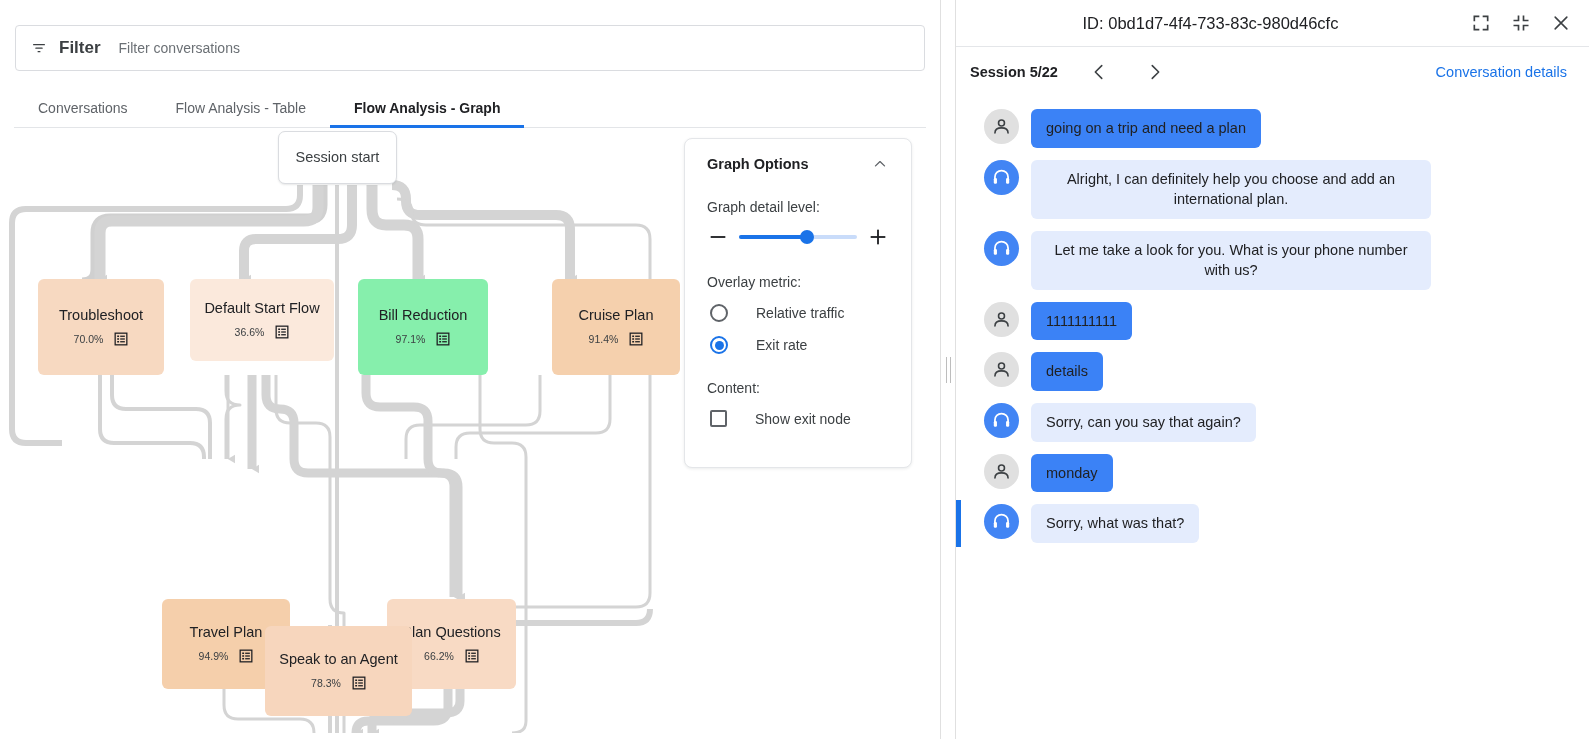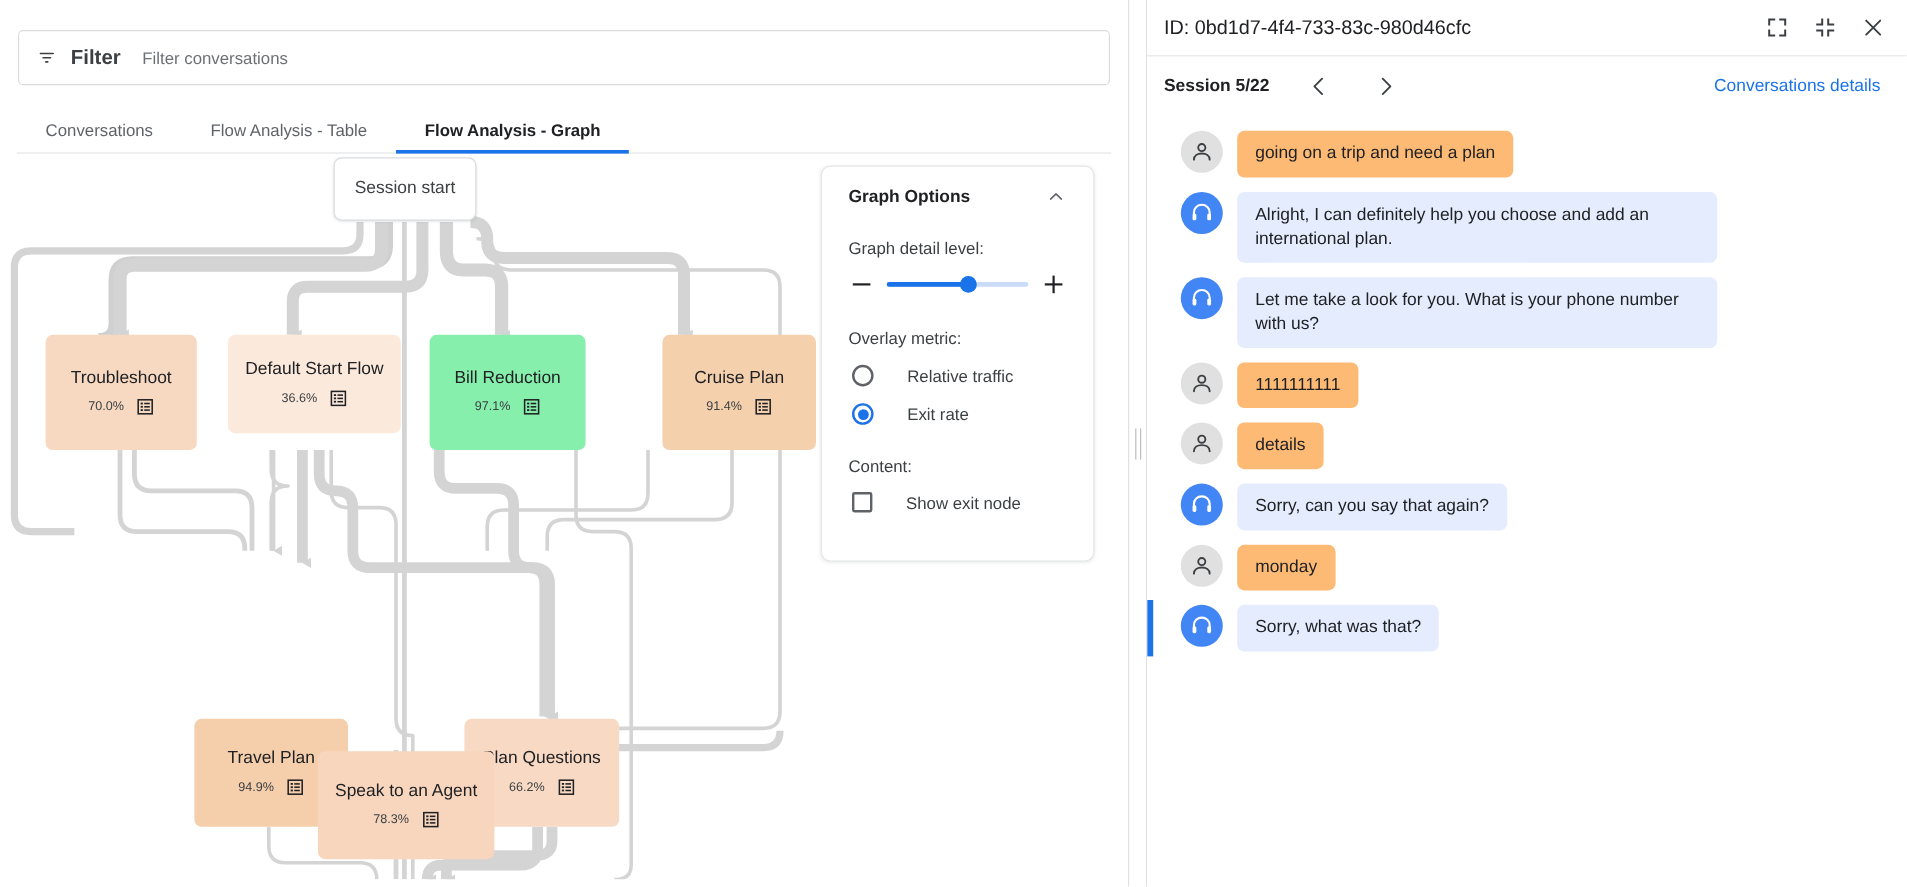--- a/index.html
+++ b/index.html
@@ -168,20 +168,21 @@
   .grip { display: flex; gap: 3px; z-index: 2; }
   .grip span { display: block; width: 1px; height: 26px; background: #bdbdbd; }
 
   
   #right-pane {
     position: relative;
     width: 633px; height: 739px;
     background: #fff;
     display: flex; flex-direction: column;
     flex: none;
+    text-align: center;
   }
   .rp-header {
     height: 47px; flex: none;
     display: flex; align-items: center;
     padding: 0 18px 0 14px;
     border-bottom: 1px solid #e4e6e9;
   }
   .rp-id { font-size: 16.5px; color: #202124; flex: 1; white-space: nowrap; }
   .hdr-icon { width: 20px; height: 20px; margin-left: 20px; cursor: pointer; flex: none; }
   .rp-subbar {
@@ -211,21 +212,21 @@
   .avatar.user { background: #e0e0e0; }
   .avatar.agent { background: #4285f4; }
   .avatar svg { width: 21px; height: 21px; display: block; }
   .bubble {
     border-radius: 6px;
     padding: 9px 15px;
     font-size: 14.5px; line-height: 1.42;
     color: #202124;
     max-width: 400px;
   }
-  .bubble.user { background: #fdba74; }
+  .bubble.user { background: #3b82f6; }
   .bubble.agent { background: #e4ecfd; }
 </style>
 </head>
 <body>
 
 <div id="app">
 
   <div id="left-pane">
 
     <div class="filter-bar">
@@ -472,21 +473,21 @@
     </div>
 
     <div class="rp-subbar">
       <span class="session-label">Session 5/22</span>
       <svg class="nav-arrow nav-prev" viewBox="0 0 24 24">
         <path d="M15 5 L8 12 L15 19" fill="none" stroke="#3c4043" stroke-width="1.7" stroke-linecap="round" stroke-linejoin="round"></path>
       </svg>
       <svg class="nav-arrow nav-next" viewBox="0 0 24 24">
         <path d="M9 5 L16 12 L9 19" fill="none" stroke="#3c4043" stroke-width="1.7" stroke-linecap="round" stroke-linejoin="round"></path>
       </svg>
-      <span class="conv-details">Conversations details</span>
+      <span class="conv-details">Conversation details</span>
     </div>
 
     <div class="messages">
 
       <div class="msg">
         <span class="avatar user">
           <svg viewBox="0 0 24 24">
               <circle cx="12" cy="8" r="3.4" fill="none" stroke="#3c4043" stroke-width="1.8"></circle>
               <path d="M4.5 19.5 C4.5 15.4 8 13.6 12 13.6 C16 13.6 19.5 15.4 19.5 19.5" fill="none" stroke="#3c4043" stroke-width="1.8" stroke-linecap="round"></path>
             </svg>

